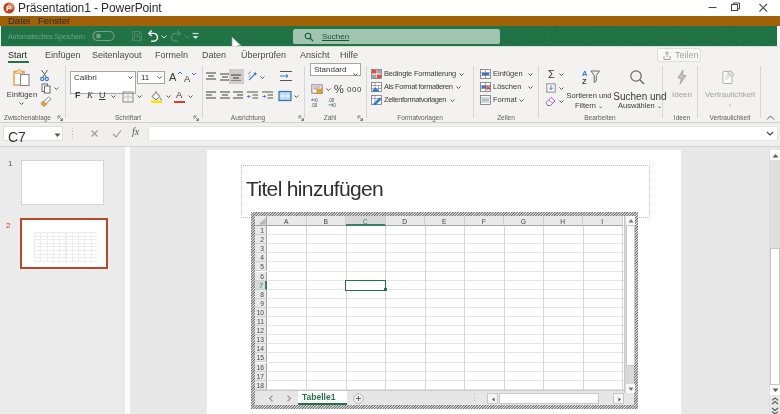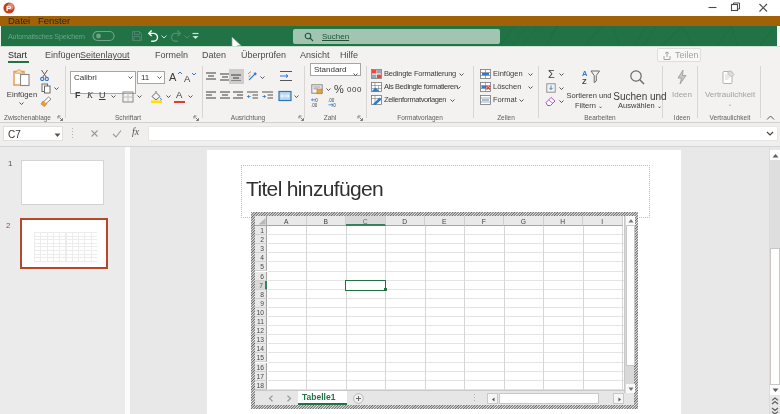--- a/index.html
+++ b/index.html
@@ -38,20 +38,21 @@
             background:#e9e9e9; border-bottom:1px solid #cfcfcf; border-right:1px solid #a5a5a5; }
 </style>
 </head>
 <body>
 <div class="abs" id="titlebar">
   <svg class="abs" style="left:3px;top:2px" width="12" height="12" viewBox="0 0 12 12">
     <circle cx="6" cy="6" r="5.6" fill="#c43e1c"></circle>
     <circle cx="7.5" cy="4.5" r="3.2" fill="#e08d74"></circle>
     <text x="3" y="9" font-size="8" fill="#fff" font-family="Liberation Sans" font-weight="bold">P</text>
   </svg>
+  <div class="abs" style="left:18px;top:1px;font-size:12px;color:#2b2b2b;letter-spacing:-0.1px;">Präsentation1 - PowerPoint</div>
   <svg class="abs" style="left:700px;top:0" width="80" height="16" viewBox="0 0 80 16">
     <path d="M8.5 7.5h8" stroke="#4a4a4a" stroke-width="1.1"></path>
     <rect x="31.5" y="4.5" width="6" height="6" fill="#fff" stroke="#4a4a4a" stroke-width="1.1"></rect>
     <path d="M33.5 4 v-1 h6 v6 h-1.5" stroke="#4a4a4a" stroke-width="1" fill="none"></path>
     <path d="M59.5 4l7.5 7.5 M67 4l-7.5 7.5" stroke="#4a4a4a" stroke-width="1.1"></path>
   </svg>
 </div>
 <div class="abs" id="menubar">
   <div class="abs" style="left:8px;top:-1px;font-size:9.5px;color:#262626;">Datei</div>
   <div class="abs" style="left:38px;top:-1px;font-size:9.5px;color:#262626;">Fenster</div>
@@ -105,21 +106,21 @@
     <div class="abs" style="left:29px;top:3px;font-size:8px;color:#1d5235;text-decoration:underline;">Suchen</div>
   </div>
   <svg class="abs" style="left:231px;top:10px" width="12" height="17" viewBox="0 0 12 17">
     <path d="M1 1 L1 13.2 L3.9 10.5 L5.8 15.2 L8 14.2 L6.1 9.7 L10.2 9.7 Z" fill="#fff" stroke="#9a9a9a" stroke-width="0.7"></path>
   </svg>
 </div>
 <div class="abs" id="tabrow">
   <div class="tab" style="left:8px;color:#1f1f1f;">Start</div>
   <div class="abs" style="left:8px;top:14px;width:21px;height:2px;background:#217346;"></div>
   <div class="tab" style="left:45px;">Einfügen</div>
-  <div class="tab" style="left:80px;text-decoration:underline;">Seitenlayout</div>
+  <div class="tab" style="left:92px;">Seitenlayout</div>
   <div class="tab" style="left:155px;">Formeln</div>
   <div class="tab" style="left:202px;">Daten</div>
   <div class="tab" style="left:241px;">Überprüfen</div>
   <div class="tab" style="left:300px;">Ansicht</div>
   <div class="tab" style="left:340px;">Hilfe</div>
   <div class="abs" style="left:657px;top:1px;width:44px;height:14px;border:1px solid #e0dedc;background:#f9f8f7;border-radius:2px;">
     <svg class="abs" style="left:4px;top:2px" width="10" height="10" viewBox="0 0 10 10">
       <path d="M5 1 v5 M3 2.5 L5 1 l2 1.5 M2 5v3.5h6V5" fill="none" stroke="#a3a1a0" stroke-width="1"></path>
     </svg>
     <div class="abs" style="left:17px;top:1px;font-size:9px;color:#a3a1a0;">Teilen</div>
@@ -310,21 +311,21 @@
   </svg>
   <div class="rtxt" style="left:384px;top:6px;font-size:7.5px;letter-spacing:-0.2px;">Bedingte Formatierung</div>
   <svg class="chev" style="left:459px;top:10px" viewBox="0 0 5 3">
       <path d="M0.5 0.5 L2.5 2.5 L4.5 0.5" fill="none" stroke="#444" stroke-width="0.9"></path>
     </svg>
   <svg class="abs" style="left:371px;top:19px" width="11" height="10" viewBox="0 0 11 10">
     <rect x="0.5" y="0.5" width="10" height="9" fill="#fff" stroke="#777" stroke-width="0.8"></rect>
     <path d="M0.5 3.5h10 M4 0.5v9 M7.5 3.5v6 M0.5 6.5h10" stroke="#777" stroke-width="0.6"></path>
     <path d="M0.5 9.5 L4.5 5.5 L8.5 9.5 Z" fill="#2b7bd3"></path>
   </svg>
-  <div class="rtxt" style="left:384px;top:19px;font-size:7.5px;letter-spacing:-0.35px;">Als Bedingte formatieren</div>
+  <div class="rtxt" style="left:384px;top:19px;font-size:7.5px;letter-spacing:-0.35px;">Als Format formatieren</div>
   <svg class="chev" style="left:456px;top:23px" viewBox="0 0 5 3">
       <path d="M0.5 0.5 L2.5 2.5 L4.5 0.5" fill="none" stroke="#444" stroke-width="0.9"></path>
     </svg>
   <svg class="abs" style="left:371px;top:32px" width="11" height="10" viewBox="0 0 11 10">
     <rect x="0.5" y="0.5" width="10" height="9" fill="#fff" stroke="#777" stroke-width="0.8"></rect>
     <path d="M0.5 3.5h10 M4 0.5v9" stroke="#777" stroke-width="0.6"></path>
     <path d="M2 9 L8.5 2.5 L10.5 4.5 L4 10.5 Z" fill="#2b7bd3"></path>
   </svg>
   <div class="rtxt" style="left:384px;top:32px;font-size:7.5px;letter-spacing:-0.42px;">Zellenformatvorlagen</div>
   <svg class="chev" style="left:450px;top:36px" viewBox="0 0 5 3">
@@ -408,21 +409,21 @@
   </svg>
   <div class="rtxt" style="left:700px;top:27px;width:60px;text-align:center;color:#a3a1a0;">Vertraulichkeit</div>
   <div class="rtxt" style="left:700px;top:37px;width:60px;text-align:center;color:#a3a1a0;font-size:6px;">⌄</div>
   <div class="glabel" style="left:700px;width:60px;">Vertraulichkeit</div>
   <svg class="abs" style="left:766px;top:52px" width="9" height="6" viewBox="0 0 9 6">
     <path d="M1 4.5 L4.5 1 L8 4.5" fill="none" stroke="#555" stroke-width="1"></path>
   </svg>
 </div>
 <div class="abs" id="fbar">
   <div class="abs" style="left:3px;top:3px;width:60px;height:15px;background:#fff;border:1px solid #e1dfdd;">
-    <div class="abs" style="left:4px;top:2px;font-size:10px;color:#333;">C7</div>
+    <div class="abs" style="left:4px;top:2px;font-size:14px;color:#333;">C7</div>
     <svg class="abs" style="left:50px;top:6px" width="7" height="5" viewBox="0 0 7 5">
         <path d="M0.5 0.5 L6.5 0.5 L3.5 4 Z" fill="#555"></path>
       </svg>
   </div>
   <div class="abs" style="left:72px;top:5px;width:1px;height:11px;background:repeating-linear-gradient(#b5b3b1 0 1px,transparent 1px 3px);"></div>
   <svg class="abs" style="left:90px;top:6px" width="9" height="9" viewBox="0 0 9 9">
       <path d="M1.5 1.5 l6 6 M7.5 1.5 l-6 6" stroke="#9a9896" stroke-width="1.1"></path>
     </svg>
   <svg class="abs" style="left:112px;top:6px" width="10" height="9" viewBox="0 0 10 9">
       <path d="M1 5 l3 3 L9 1.5" fill="none" stroke="#9a9896" stroke-width="1.1"></path>

